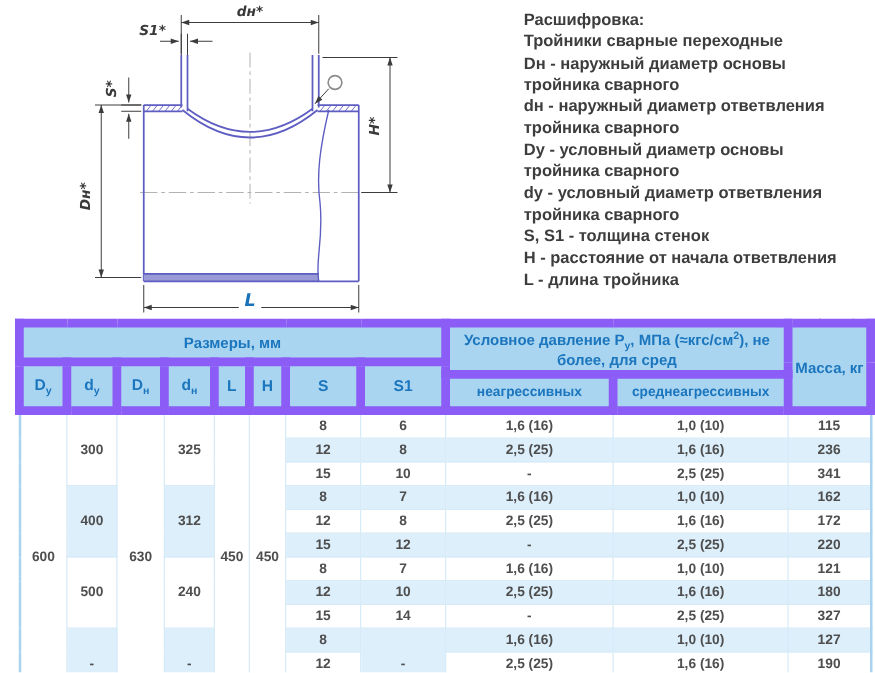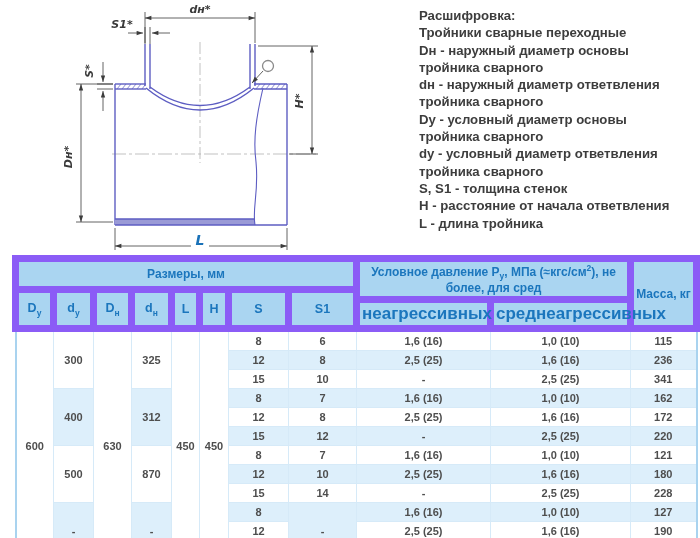--- a/index.html
+++ b/index.html
@@ -17,21 +17,21 @@
   .legend div{white-space:nowrap;}
   .units-note{position:absolute;left:651px;top:252px;font-size:18px;color:#737373;}
 
   
   table.tbl{position:absolute;left:12px;top:255px;width:681px;border-collapse:collapse;
             table-layout:fixed;border:2px solid #a9d3ef;}
   table.tbl th{background:#aad5f1;color:#1b76bd;border:7px solid #8b5cf6;
                font-weight:bold;text-align:center;vertical-align:middle;padding:1px 2px;}
   tr.hr1 th{font-size:12px;height:22px;}
   tr.hr2 th{font-size:12.5px;height:18px;}
-  tr.hr3 th{font-size:17px;height:20px;}
+  tr.hr3 th{font-size:11px;height:20px;}
   th sub{font-size:8.5px;}
   th sup{font-size:8.5px;}
   table.tbl td{border:1px solid #d6eaf8;color:#4e4e4e;font-weight:bold;font-size:11px;
                text-align:center;vertical-align:middle;height:18px;padding:0 2px;background:#ffffff;}
   tbody tr:nth-child(even) td{background:#ddeffb;}
 </style>
 </head>
 <body>
 
 <div class="page">
@@ -239,40 +239,40 @@
       </tr>
       <tr>
         <td>15</td>
         <td>12</td>
         <td>-</td>
         <td>2,5 (25)</td>
         <td>220</td>
       </tr>
       <tr>
         <td rowspan="3">500</td>
-        <td rowspan="3">870</td>
+        <td rowspan="3">240</td>
         <td>8</td>
         <td>7</td>
         <td>1,6 (16)</td>
         <td>1,0 (10)</td>
         <td>121</td>
       </tr>
       <tr>
         <td>12</td>
         <td>10</td>
         <td>2,5 (25)</td>
         <td>1,6 (16)</td>
         <td>180</td>
       </tr>
       <tr>
         <td>15</td>
         <td>14</td>
         <td>-</td>
         <td>2,5 (25)</td>
-        <td>228</td>
+        <td>327</td>
       </tr>
       <tr>
         <td rowspan="3">-</td>
         <td rowspan="3">-</td>
         <td>8</td>
         <td rowspan="3">-</td>
         <td>1,6 (16)</td>
         <td>1,0 (10)</td>
         <td>127</td>
       </tr>

